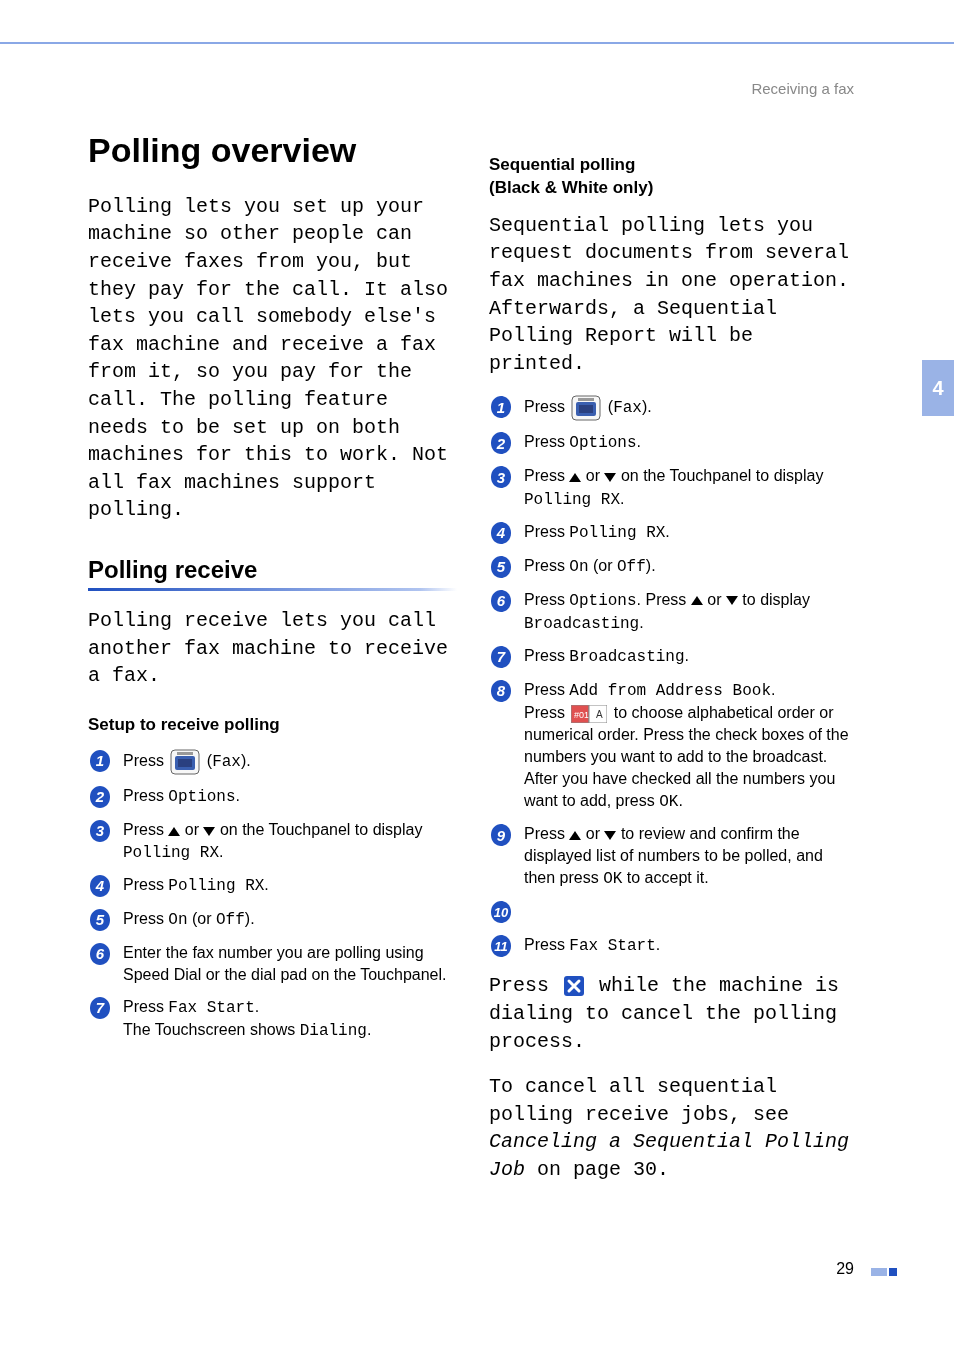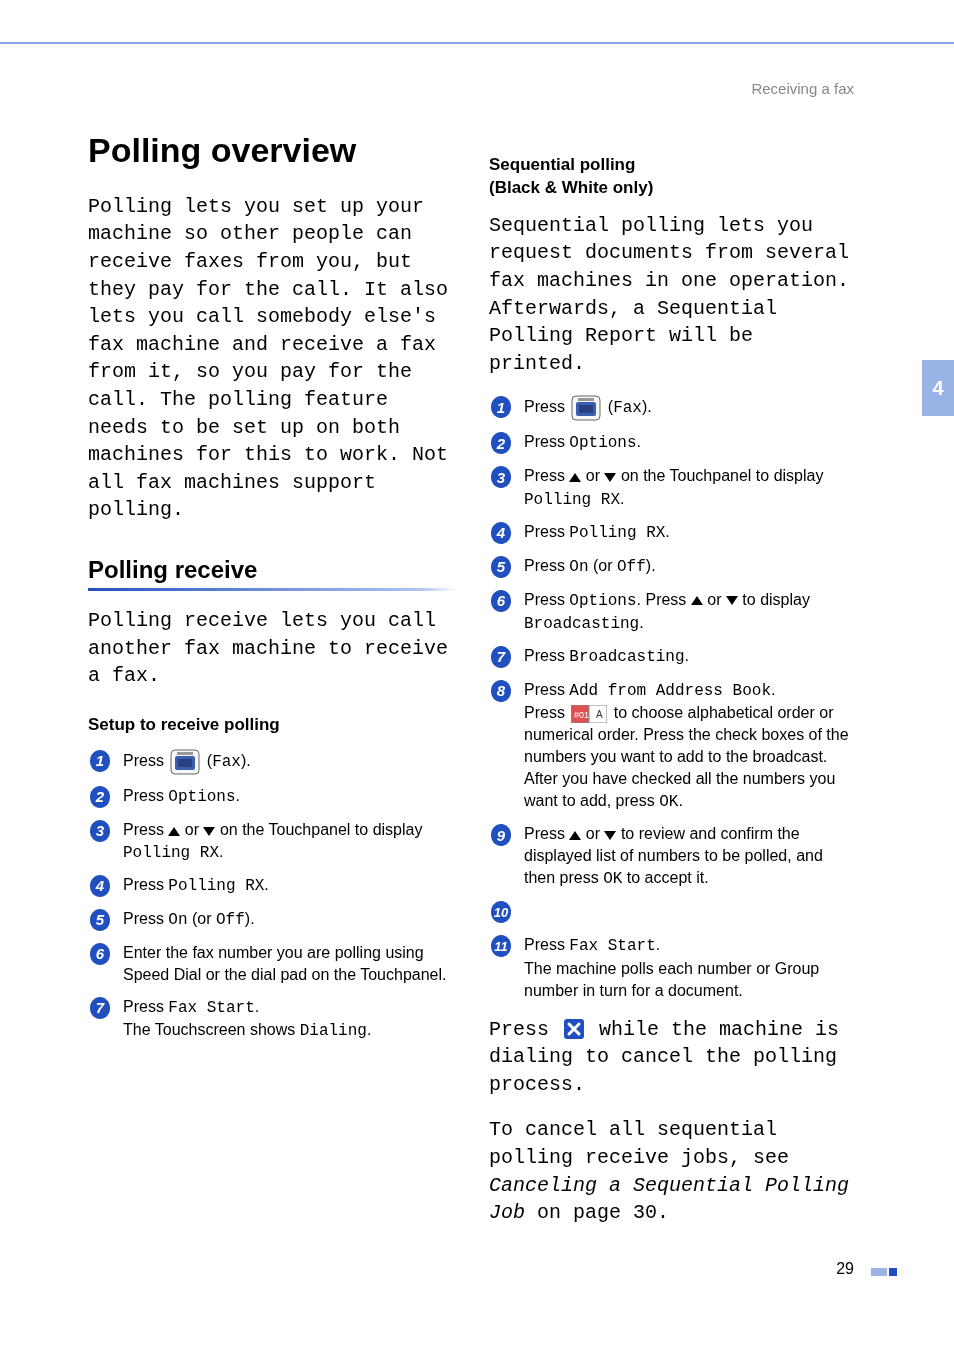--- a/index.html
+++ b/index.html
@@ -288,21 +288,20 @@
 
         <li class="step">
           <span class="num">
               <svg viewBox="0 0 24 24">
                 <path d="M12 1 C7 1 2 5 2 12 C2 19 7 23 12 23 C17 23 22 19 22 12 C22 5 17 1 12 1 Z" fill="#2050c0"></path>
               </svg>
               <span class="num-label" style="font-size:13px;">11</span>
             </span>
           <span class="step-text">
             <span>Press </span><span class="mono">Fax Start</span><span>.</span><br>
-            <span>The machine polls each number or Group number in turn for a document.</span>
           </span>
         </li>
       </ul>
 
       <p class="body-text" style="margin-top:14px;">
         <span>Press </span><span class="icon-cancel"><svg viewBox="0 0 22 22">
               <rect x="1" y="1" width="20" height="20" rx="3" fill="#2050c0"></rect>
               <path d="M6 6 L16 16 M16 6 L6 16" stroke="#fff" stroke-width="3" stroke-linecap="round"></path>
             </svg></span><span> while the machine is dialing to cancel the polling process.</span>
       </p>

